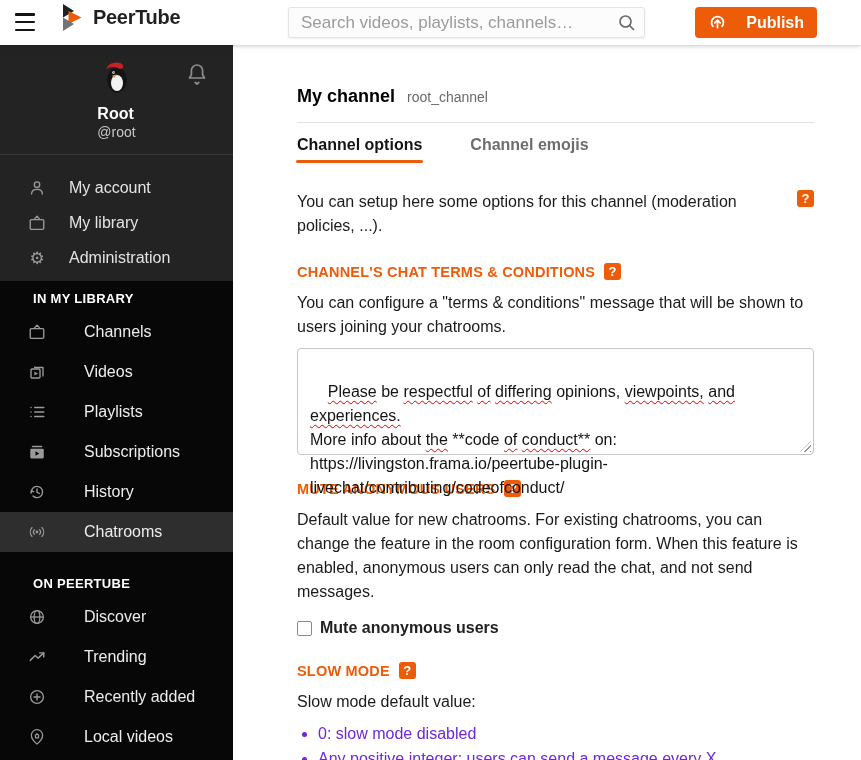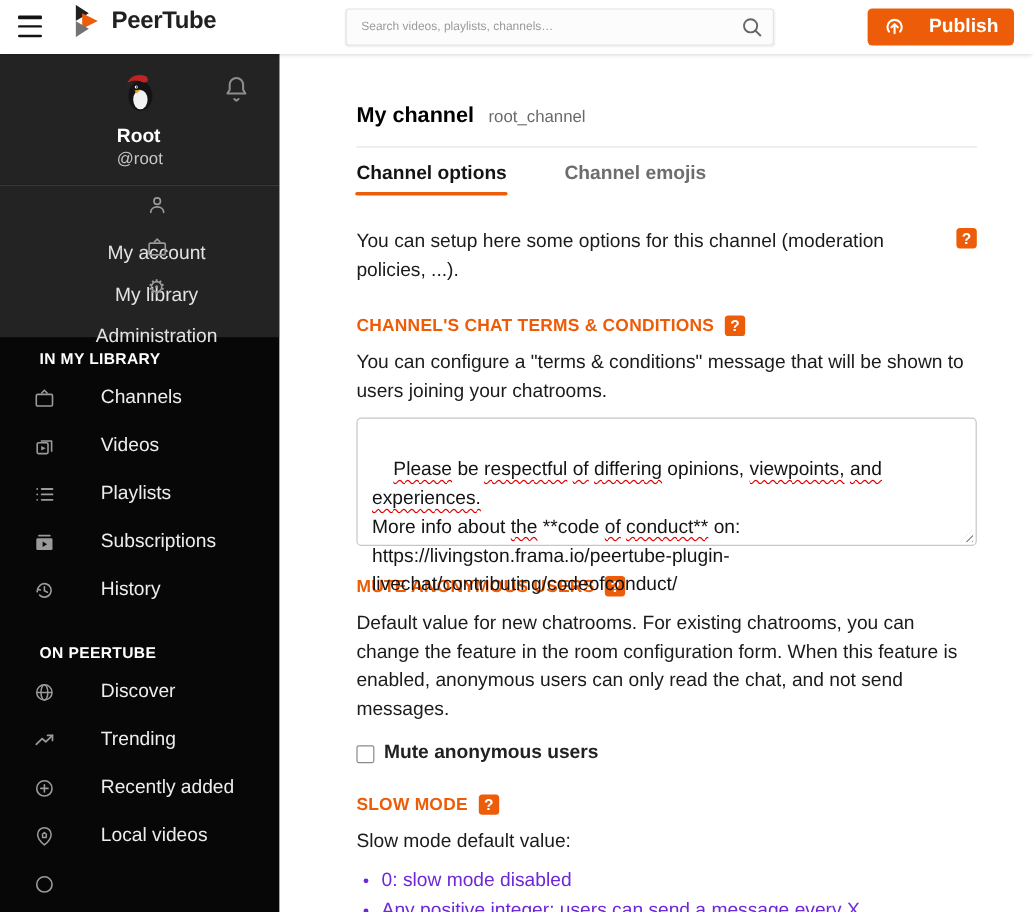--- a/index.html
+++ b/index.html
@@ -13,38 +13,38 @@
             box-shadow:0 1px 4px rgba(0,0,0,0.22); z-index:10; }
   .menu-btn { position:absolute; left:15px; top:13px; width:20px; height:18px; cursor:pointer;
               display:flex; flex-direction:column; justify-content:space-between; }
   .menu-btn span { display:block; height:2.5px; background:#141414; border-radius:1px; }
   .logo { position:absolute; left:63px; top:4px; display:flex; align-items:center; gap:11px; }
   .brand-text { font-size:20px; font-weight:700; color:#211f20; letter-spacing:-0.3px; }
   .search-box { position:absolute; left:288px; top:7px; width:357px; height:31px;
                 background:#fcfcfc; border:1px solid #e4e4e4; border-radius:3px;
                 box-shadow:0 1px 2px rgba(0,0,0,0.07); display:flex; align-items:center; }
   .search-box input { flex:1; border:none; outline:none; background:transparent;
-                      padding:0 6px 0 12px; font-size:10px; color:#333;
+                      padding:0 6px 0 12px; font-size:17px; color:#333;
                       font-family:"Liberation Sans", sans-serif; }
   .search-box input::placeholder { color:#9b9b9b; }
   .search-icon-btn { width:34px; height:29px; display:flex; align-items:center; justify-content:center; cursor:pointer; }
-  .publish-btn { position:absolute; right:16px; top:7px; height:31px; padding:0 13px;
+  .publish-btn { position:absolute; right:44px; top:7px; height:31px; padding:0 13px;
                  background:#ed5c08; border:none; border-radius:4px; color:#fff;
                  font-size:16px; font-weight:600; display:flex; align-items:center; gap:19px;
                  cursor:pointer; font-family:"Liberation Sans", sans-serif; }
   
   .sidebar { position:absolute; top:45px; left:0; bottom:0; width:233px; background:#070707; overflow:hidden; }
   .user-block { position:relative; background:#232323; padding:14px 16px 13px; display:flex; align-items:center; gap:11px;flex-direction:column; }
   .avatar { width:34px; height:34px; flex:0 0 34px; }
   .user-name { font-size:16px; font-weight:700; color:#fff; line-height:19px; }
   .user-handle { font-size:14px; color:#c7c7c7; line-height:18px; }
   .bell-btn { position:absolute; right:24px; top:16px; cursor:pointer; }
   .account-menu { background:#232323; border-top:1px solid #3a3a3a; padding:7px 0 14px; }
-  .menu-row { height:35px; display:flex; align-items:center; padding-left:28px; gap:23px;
-              font-size:16px; color:#e3e3e3; cursor:pointer;flex-direction:column; }
+  .menu-row { height:35px; display:flex; align-items:flex-end; padding-left:28px; gap:23px;
+              font-size:16px; color:#e3e3e3; cursor:pointer; }
   .menu-row .ic, .nav-row .ic { width:18px; display:flex; justify-content:center; }
   .gear-glyph { font-size:17px; color:#9a9a9a; line-height:1; font-family:"DejaVu Sans", sans-serif; }
   .section-title { margin-top:26px; margin-bottom:6px; padding-left:33px;
                    font-size:13px; font-weight:700; color:#fff; letter-spacing:0.3px; }
   .nav-row { height:40px; display:flex; align-items:center; padding-left:28px; gap:38px;
              font-size:16px; color:#ededed; cursor:pointer; }
   .nav-row.active { background:#2e2e2e; }
   .section-gap { margin-top:10px; }
   
   .main { position:absolute; left:233px; top:45px; right:0; bottom:0; background:#fff;
@@ -226,20 +226,32 @@
   <div class="nav-row">
     <span class="ic">
       <svg width="18" height="18" viewBox="0 0 24 24" fill="none" stroke="#9a9a9a" stroke-width="1.8" stroke-linecap="round">
         <path d="M4.5 12a7.5 7.5 0 1 1 2.2 5.3"></path>
           <polyline points="4,13.5 4.5,10.5 7.5,11.5"></polyline>
         <polyline points="12,8 12,12.5 15.3,14"></polyline>
       </svg>
     </span>
     <span>History</span>
   </div>
+  <div class="nav-row active">
+    <span class="ic">
+      <svg width="20" height="18" viewBox="0 0 26 24" fill="none" stroke="#9a9a9a" stroke-width="1.7" stroke-linecap="round">
+        <circle cx="13" cy="12" r="2" fill="#9a9a9a" stroke="none"></circle>
+        <path d="M9.2 8.5a5.4 5.4 0 0 0 0 7"></path>
+          <path d="M5.8 5.5a10 10 0 0 0 0 13"></path>
+        <path d="M16.8 8.5a5.4 5.4 0 0 1 0 7"></path>
+          <path d="M20.2 5.5a10 10 0 0 1 0 13"></path>
+      </svg>
+    </span>
+    <span>Chatrooms</span>
+  </div>
 
   <div class="section-title" style="margin-top:24px">ON PEERTUBE</div>
 
   <div class="nav-row">
     <span class="ic">
       <svg width="18" height="18" viewBox="0 0 24 24" fill="none" stroke="#9a9a9a" stroke-width="1.7">
         <circle cx="12" cy="12" r="8.5"></circle>
           <ellipse cx="12" cy="12" rx="3.8" ry="8.5"></ellipse>
           <line x1="3.5" y1="12" x2="20.5" y2="12"></line>
       </svg>

